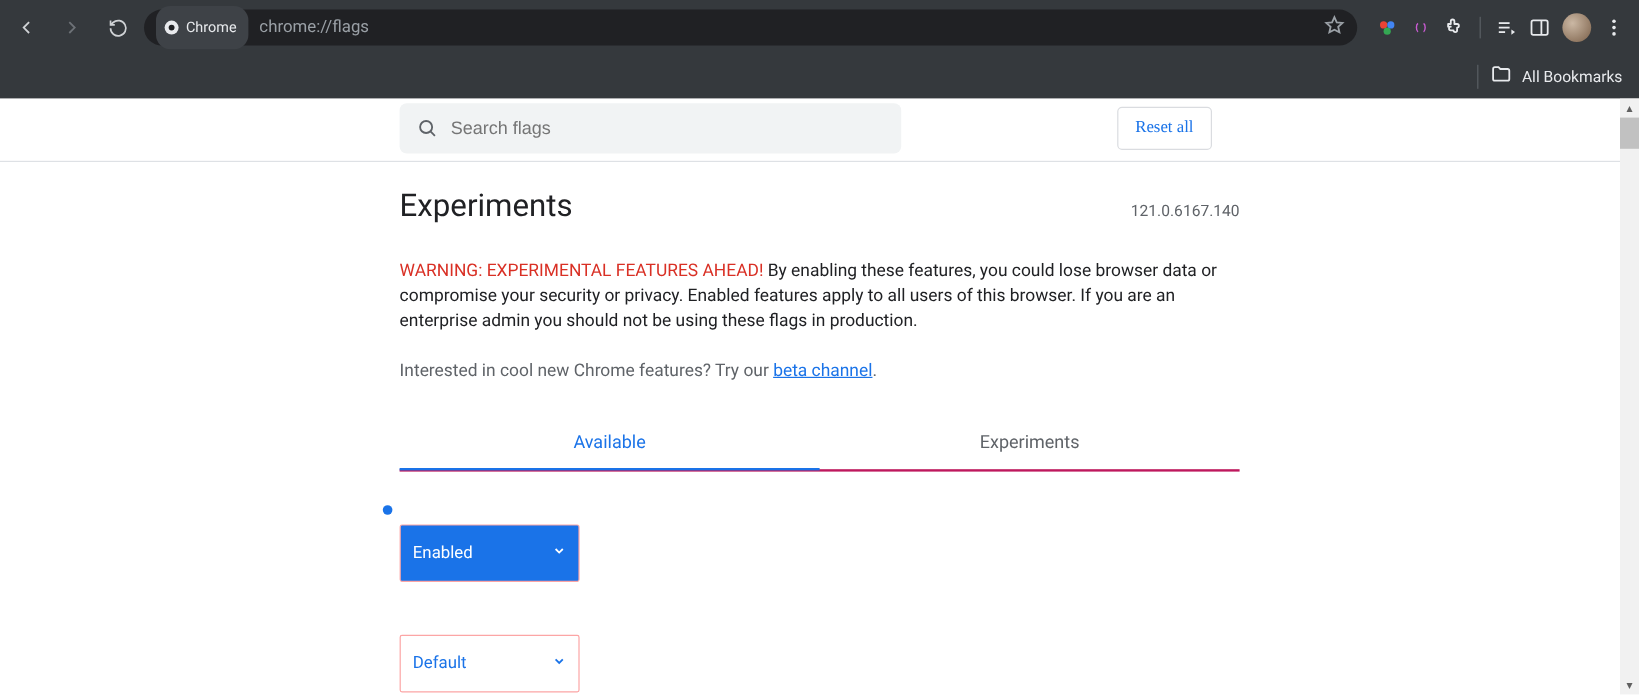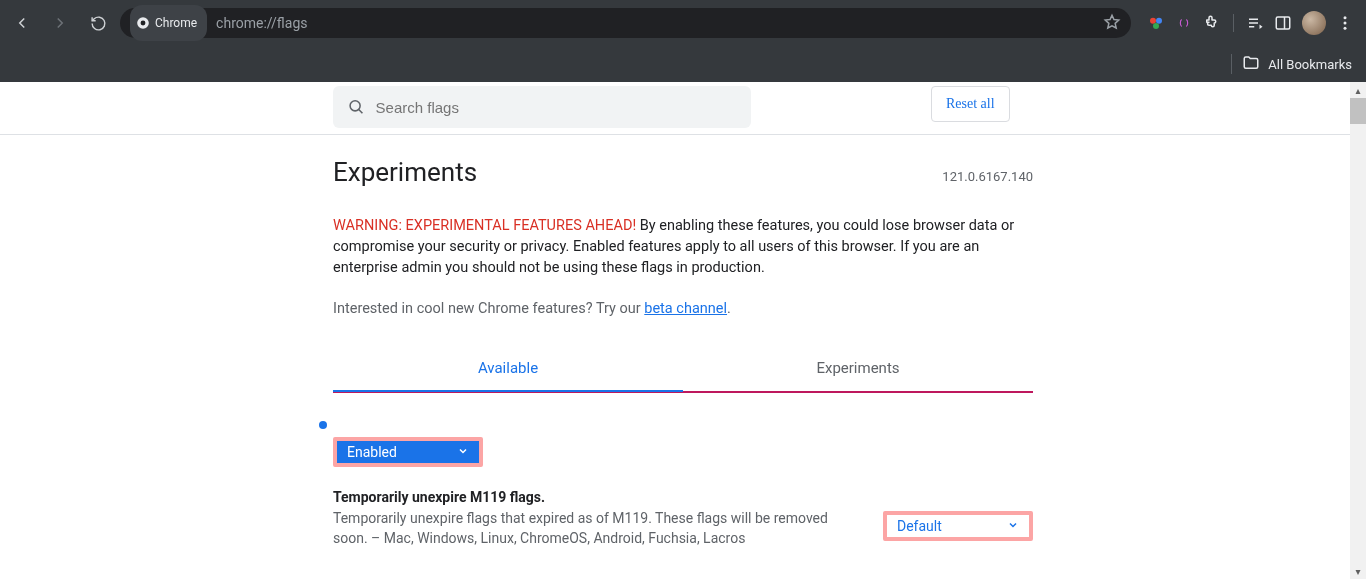--- a/index.html
+++ b/index.html
@@ -76,21 +76,21 @@
   .toprow {
     width: 100%;
     border-bottom: 1px solid #dee1e5;
     display: flex;
     justify-content: center;
     padding: 4px 0 6px;
   }
   .toprow-inner {
     width: 700px;
     display: flex;
-    align-items: flex-start;
+    align-items: center;
     gap: 180px;
   }
   .search-box {
     flex: 0 0 418px;
     background: #f1f3f4;
     border-radius: 6px;
     height: 42px;
     display: flex;
     align-items: center;
     padding: 0 14px;
@@ -185,22 +185,22 @@
     width: 8px; height: 8px; border-radius: 50%;
     background: #1a73e8;
   }
   .flag-body { flex: 1; }
   .flag-title { font-weight: 700; font-size: 14px; }
   .flag-desc { color: #5f6368; font-size: 14px; margin-top: 4px; line-height: 1.4; }
   .flag-anchor { margin-top: 6px; font-size: 14px; text-decoration: underline; color: #202124; display: inline-block; }
   .flag-control { width: 150px; padding-top: 22px; }
   .select {
     width: 150px;
-    height: 30px;
-    border: 4px solid #fca5a5;
+    height: 48px;
+    border: 1px solid #fca5a5;
     border-radius: 2px;
     display: flex;
     align-items: center;
     justify-content: space-between;
     padding: 0 10px;
     font-size: 14px;
   }
   .select.enabled { background: #1a73e8; color: #fff; }
   .select.default { background: #fff; color: #1a73e8; }
 </style>
@@ -340,24 +340,20 @@
           <div class="flag-control">
             <div class="select enabled">
               <span>Enabled</span>
               <span><svg width="12" height="12" viewBox="0 0 24 24" fill="none" stroke="currentColor" stroke-width="3">
                   <path d="M6 9l6 6 6-6"></path>
                 </svg></span>
             </div>
           </div>
         </div>
         <div class="flag">
-          <div class="flag-body">
-            <div class="flag-title">Temporarily unexpire M119 flags.</div>
-            <div class="flag-desc">Temporarily unexpire flags that expired as of M119. These flags will be removed soon. – Mac, Windows, Linux, ChromeOS, Android, Fuchsia, Lacros</div>
-          </div>
           <div class="flag-control">
             <div class="select default">
               <span>Default</span>
               <span><svg width="12" height="12" viewBox="0 0 24 24" fill="none" stroke="currentColor" stroke-width="3">
                   <path d="M6 9l6 6 6-6"></path>
                 </svg></span>
             </div>
           </div>
         </div>
       </div>

